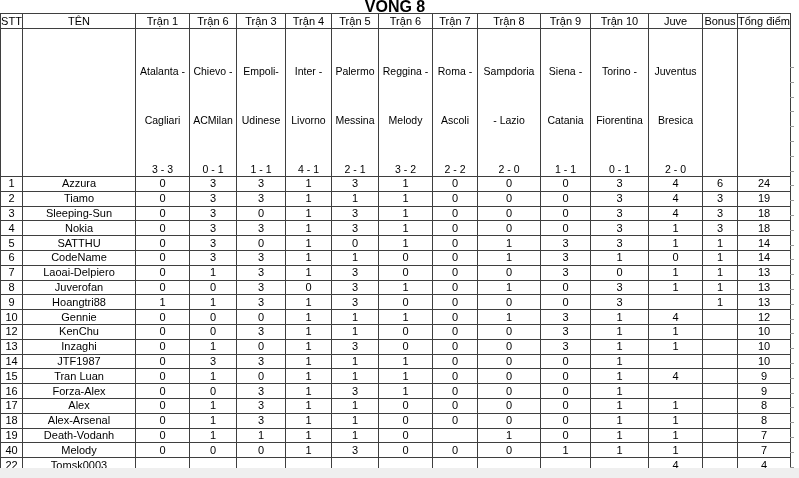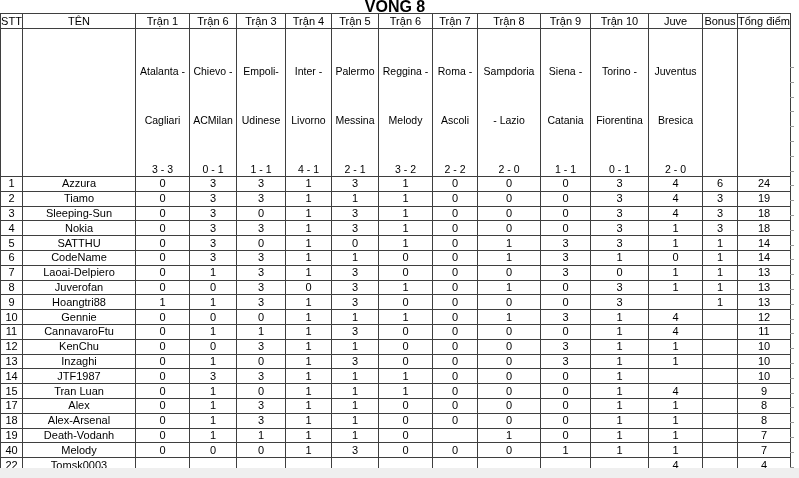--- a/index.html
+++ b/index.html
@@ -323,37 +323,20 @@
           <td>1</td>
           <td>0</td>
           <td>1</td>
           <td>3</td>
           <td>1</td>
           <td>4</td>
           <td></td>
           <td>12</td>
         </tr>
         <tr>
-          <td>11</td>
-          <td>CannavaroFtu</td>
-          <td>0</td>
-          <td>1</td>
-          <td>1</td>
-          <td>1</td>
-          <td>3</td>
-          <td>0</td>
-          <td>0</td>
-          <td>0</td>
-          <td>0</td>
-          <td>1</td>
-          <td>4</td>
-          <td></td>
-          <td>11</td>
-        </tr>
-        <tr>
           <td>12</td>
           <td>KenChu</td>
           <td>0</td>
           <td>0</td>
           <td>3</td>
           <td>1</td>
           <td>1</td>
           <td>0</td>
           <td>0</td>
           <td>0</td>
@@ -404,20 +387,37 @@
           <td>1</td>
           <td>0</td>
           <td>1</td>
           <td>1</td>
           <td>1</td>
           <td>0</td>
           <td>0</td>
           <td>0</td>
           <td>1</td>
           <td>4</td>
+          <td></td>
+          <td>9</td>
+        </tr>
+        <tr>
+          <td>16</td>
+          <td>Forza-Alex</td>
+          <td>0</td>
+          <td>0</td>
+          <td>3</td>
+          <td>1</td>
+          <td>3</td>
+          <td>1</td>
+          <td>0</td>
+          <td>0</td>
+          <td>0</td>
+          <td>1</td>
+          <td></td>
           <td></td>
           <td>9</td>
         </tr>
         <tr>
           <td>17</td>
           <td>Alex</td>
           <td>0</td>
           <td>1</td>
           <td>3</td>
           <td>1</td>

